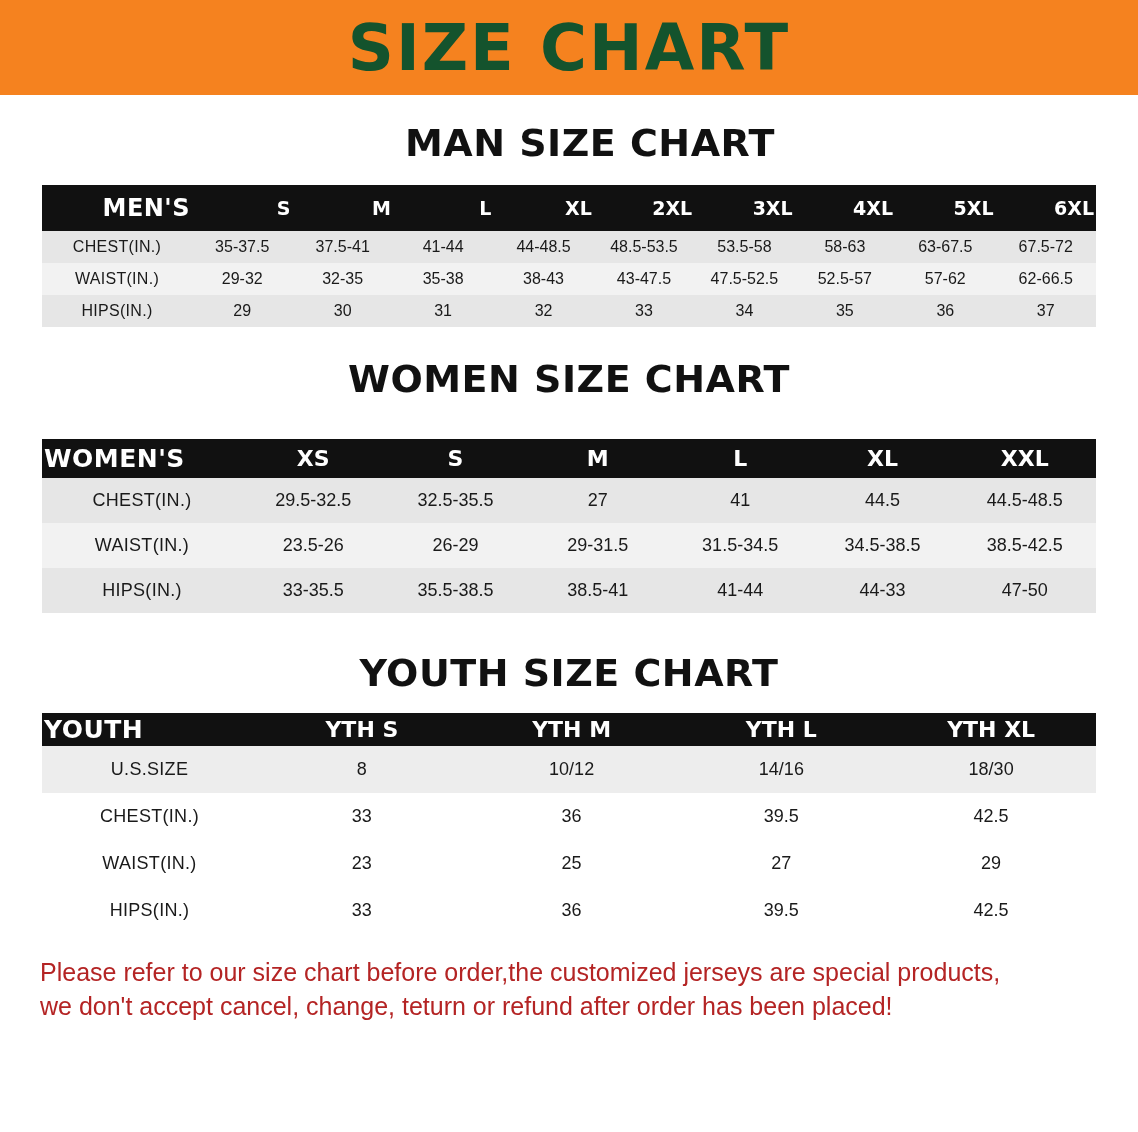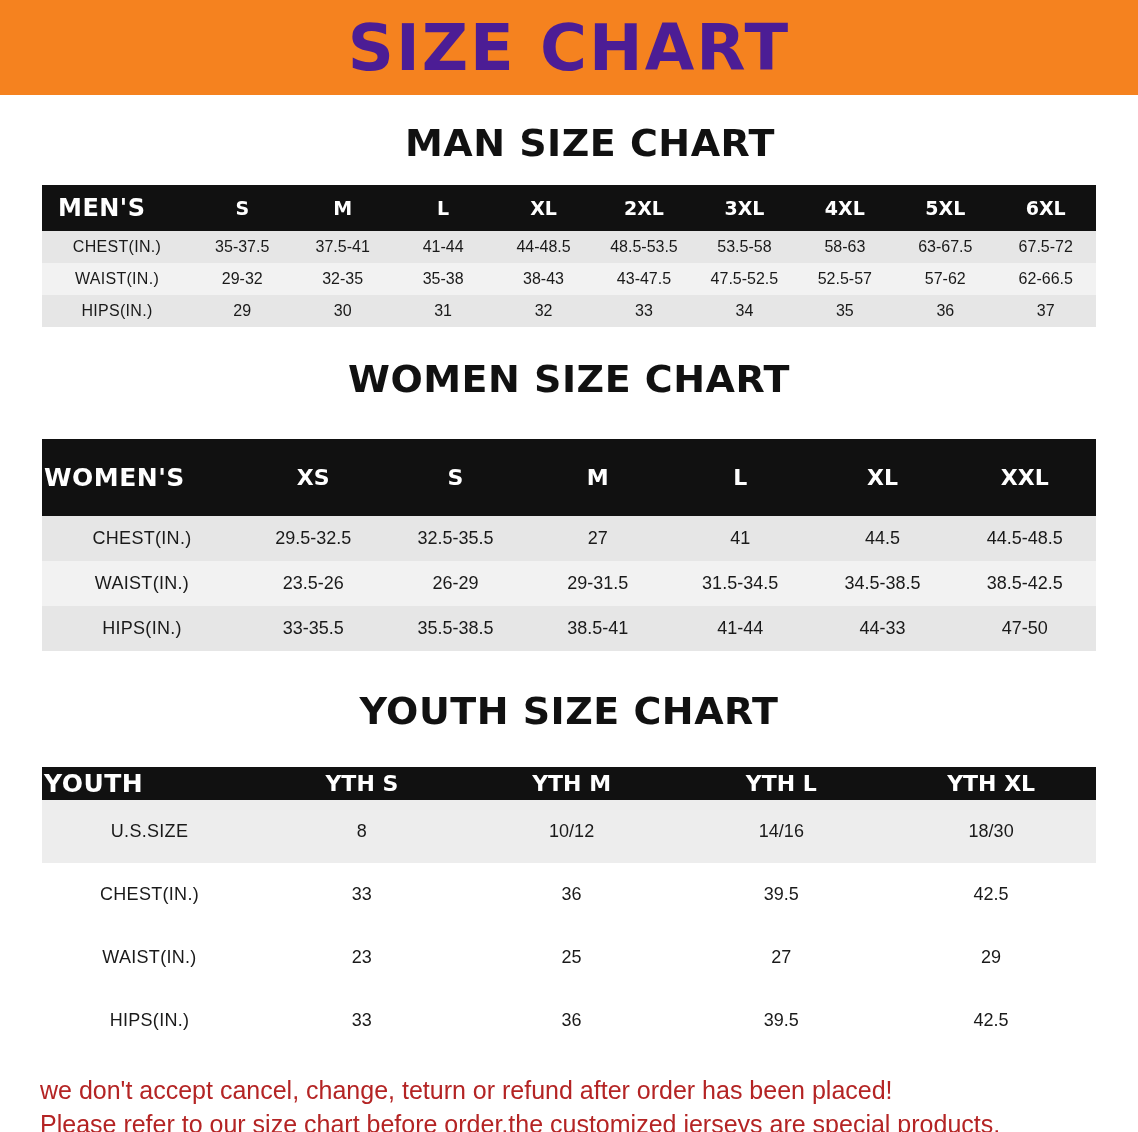--- a/index.html
+++ b/index.html
@@ -21,35 +21,35 @@
     background: #f5821f;
     display: flex;
     align-items: center;
     justify-content: center;
   }
   .banner-title {
     font-family: "DejaVu Sans", sans-serif;
     font-weight: bold;
     font-size: 64px;
     letter-spacing: 2px;
-    color: #4c1d95;
+    color: #14532d;
     line-height: 1;
   }
 
   
   .section-title {
     text-align: center;
     font-family: "DejaVu Sans", sans-serif;
     font-weight: bold;
     color: #111111;
     letter-spacing: 0.5px;
   }
   .section-title.man   { font-size: 38px; margin-top: 26px; margin-bottom: 20px; padding-left: 42px; }
   .section-title.women { font-size: 38px; margin-top: 30px; margin-bottom: 38px; }
-  .section-title.youth { font-size: 38px; margin-top: 38px; margin-bottom: 34px; }
+  .section-title.youth { font-size: 38px; margin-top: 38px; margin-bottom: 18px; }
 
   
   .table-wrap {
     margin: 0 42px;
   }
   table {
     width: 100%;
     border-collapse: collapse;
     table-layout: fixed;
   }
@@ -81,35 +81,35 @@
   }
   tbody td.rowlabel {
     text-align: center;
     font-size: 17px;
     letter-spacing: 0.3px;
   }
   tbody tr.zebra-a { background: #e6e6e6; }
   tbody tr.zebra-b { background: #f2f2f2; }
 
   
-  #men-table thead th { font-size: 19px; }
+  #men-table thead th { font-size: 19px; text-align: right; }
   #men-table thead th.rowlabel { font-size: 24px; }
   #men-table tbody td { font-size: 16px; padding: 7px 1px; }
   #men-table col.c0 { width: 150px; }
 
   
-  #women-table thead th { font-size: 22px; padding: 24px 2px; }
+  #women-table thead th { font-size: 22px; padding: 5px 2px; }
   #women-table thead th.rowlabel { font-size: 25px; }
   #women-table tbody td { font-size: 18px; padding: 12px 2px; }
   #women-table col.c0 { width: 200px; }
 
   
   #youth-table thead th { font-size: 22px; padding: 2px 2px; }
   #youth-table thead th.rowlabel { font-size: 25px; }
-  #youth-table tbody td { font-size: 18px; padding: 21px 2px; }
+  #youth-table tbody td { font-size: 18px; padding: 13px 2px; }
   #youth-table col.c0 { width: 215px; }
   #youth-table tbody tr { background: #ffffff; }
   #youth-table tbody tr.first { background: #ededed; }
 
   
   .note {
     margin: 22px 40px 0 40px;
     color: #b42424;
     font-family: "Liberation Sans", sans-serif;
     font-size: 25px;
@@ -295,15 +295,15 @@
         <td>33</td>
         <td>36</td>
         <td>39.5</td>
         <td>42.5</td>
       </tr>
     </tbody>
   </table>
 </div>
 
 <div class="note">
+  <div>Please refer to our size chart before order,the customized jerseys are special products,</div>
   <div>we don't accept cancel, change, teturn or refund after order has been placed!</div>
-  <div>Please refer to our size chart before order,the customized jerseys are special products,</div>
 </div>
 
 </body></html>

